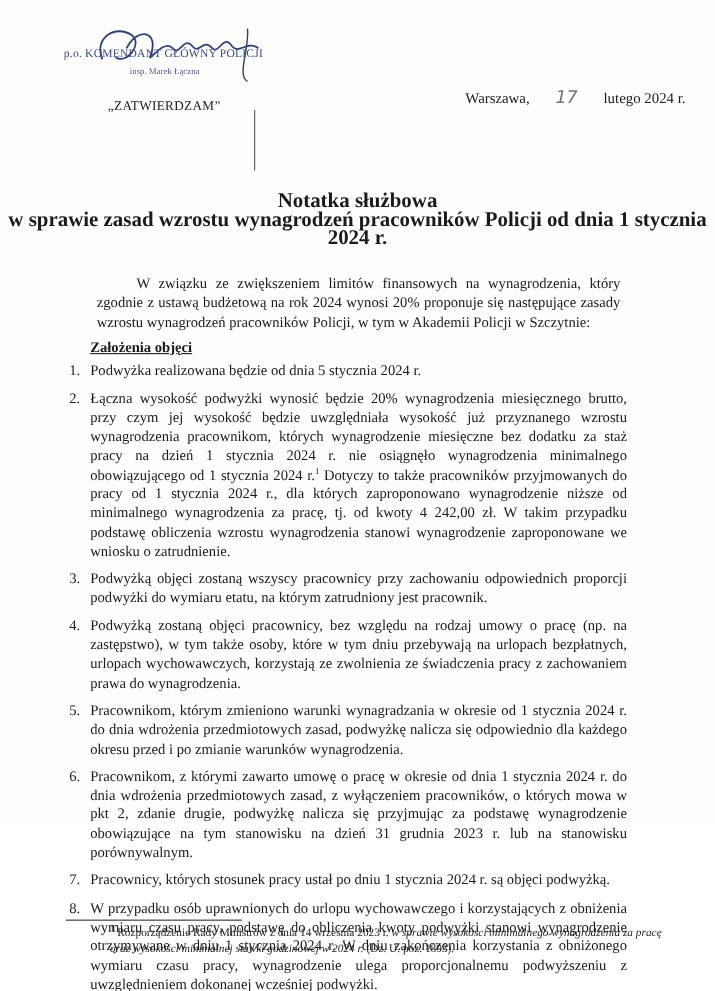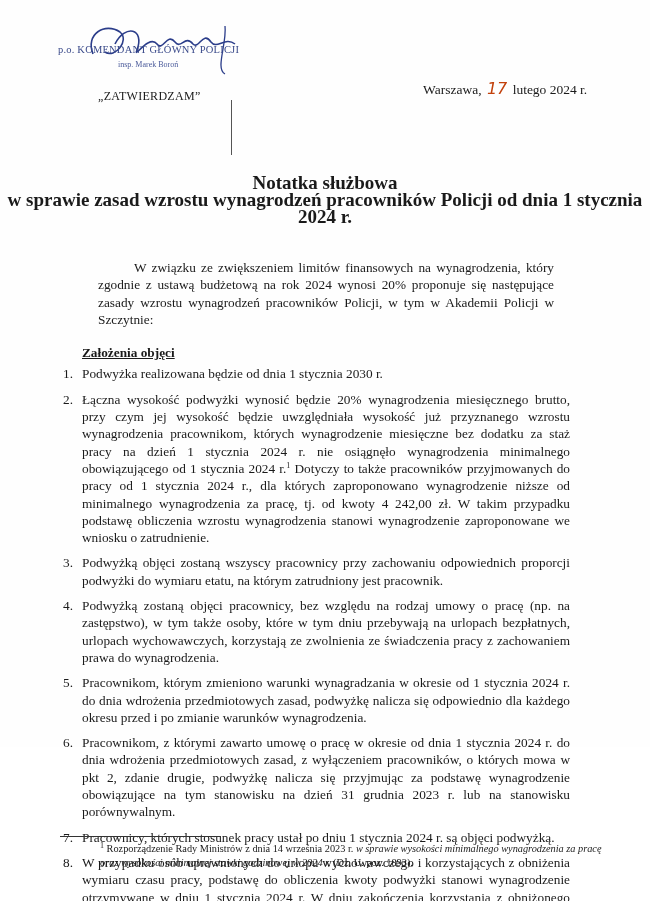--- a/index.html
+++ b/index.html
@@ -5,64 +5,64 @@
   html, body { margin: 0; padding: 0; background: #ffffff; }
   body { width: 650px; height: 901px; position: relative; overflow: hidden;
          font-family: "Liberation Serif", serif; color: #1a1a1a; }
   .page { position: absolute; left: 0; top: 0; width: 650px; height: 747px; background: #fefefe; }
   .stamp { position: absolute; left: 58px; top: 44px; font-size: 10.5px; color: #3a4a8a; letter-spacing: 0.2px; }
   .stamp-sub { position: absolute; left: 118px; top: 60px; font-size: 8px; color: #4a5a9a; }
   .signature { position: absolute; left: 75px; top: 14px; width: 170px; height: 70px; }
   .approve { position: absolute; left: 98px; top: 89px; font-size: 12px; font-weight: normal; letter-spacing: 0.3px; }
   .sig-line { position: absolute; left: 231px; top: 100px; width: 1px; height: 55px; background: #555; }
   .place-date { position: absolute; left: 423px; top: 79px; font-size: 13.5px; }
-  .place-date .hand { font-family: "DejaVu Sans", sans-serif; color: #c2410c; font-size: 16px; font-style: italic; margin: 0 2px; }
+  .place-date .hand { font-family: "DejaVu Sans", sans-serif; color: #737373; font-size: 16px; font-style: italic; margin: 0 20px; }
   .title { position: absolute; left: 0; width: 650px; top: 174px; text-align: center; font-size: 19px; font-weight: bold; line-height: 17px; }
   .body { position: absolute; left: 82px; top: 243px; width: 488px; font-size: 13.3px; line-height: 17.3px; text-align: justify; }
-  .intro { text-indent: 36px; margin: 16px; }
+  .intro { text-indent: 36px; margin: 6px; }
   .section-head { font-weight: bold; text-decoration: underline; margin: 6px 0 4px 0; }
   ol { margin: 0; padding: 0; list-style: none; }
   ol li { position: relative; padding-left: 0; margin-bottom: 8px; }
   ol li .num { position: absolute; left: -19px; top: 0; }
   .footnote-rule { position: absolute; left: 60px; top: 836px; width: 160px; height: 1px; background: #333; }
   .footnote { position: absolute; left: 60px; top: 842px; width: 520px; font-size: 10.3px; line-height: 13.5px; margin-left: 40px; }
   sup { font-size: 8px; line-height: 0; }
   i { font-style: italic; }
 </style>
 </head>
 <body>
 
 <div class="page">
 
   <svg class="signature" viewBox="0 0 170 70">
     <path d="M18 40 C 10 20, 30 8, 45 18 C 55 26, 40 45, 30 38 M 40 30 C 50 10, 70 14, 62 36 C 58 46, 74 20, 82 30 C 88 38, 92 18, 100 28 C 106 36, 110 20, 118 30 C 124 36, 128 16, 136 28 C 142 36, 150 22, 160 30" fill="none" stroke="#2b3d8a" stroke-width="1.6"></path>
     <path d="M150 12 C 152 30, 140 55, 150 60" fill="none" stroke="#2b3d8a" stroke-width="1.3"></path>
   </svg>
 
   <div class="stamp">p.o. KOMENDANT GŁÓWNY POLICJI</div>
-  <div class="stamp-sub">insp. Marek Boroń</div>
+  <div class="stamp-sub">insp. Marek Łączna</div>
   <div class="approve">„ZATWIERDZAM”</div>
   <div class="sig-line"></div>
 
   <div class="place-date">
     <span>Warszawa,</span>
     <span class="hand">17</span>
     <span>lutego 2024 r.</span>
   </div>
 
   <div class="title">
     <div>Notatka służbowa</div>
     <div>w sprawie zasad wzrostu wynagrodzeń pracowników Policji od dnia 1 stycznia 2024 r.</div>
   </div>
 
   <div class="body">
     <p class="intro">W związku ze zwiększeniem limitów finansowych na wynagrodzenia, który zgodnie z ustawą budżetową na rok 2024 wynosi 20% proponuje się następujące zasady wzrostu wynagrodzeń pracowników Policji, w tym w Akademii Policji w Szczytnie:</p>
     <div class="section-head">Założenia objęci</div>
     <ol>
-      <li><span class="num">1.</span><span>Podwyżka realizowana będzie od dnia 1 stycznia 2030 r.</span></li>
+      <li><span class="num">1.</span><span>Podwyżka realizowana będzie od dnia 5 stycznia 2024 r.</span></li>
       <li><span class="num">2.</span><span>Łączna wysokość podwyżki wynosić będzie 20% wynagrodzenia miesięcznego brutto, przy czym jej wysokość będzie uwzględniała wysokość już przyznanego wzrostu wynagrodzenia pracownikom, których wynagrodzenie miesięczne bez dodatku za staż pracy na dzień 1 stycznia 2024 r. nie osiągnęło wynagrodzenia minimalnego obowiązującego od 1 stycznia 2024 r.</span><sup>1</sup><span> Dotyczy to także pracowników przyjmowanych do pracy od 1 stycznia 2024 r., dla których zaproponowano wynagrodzenie niższe od minimalnego wynagrodzenia za pracę, tj. od kwoty 4 242,00 zł. W takim przypadku podstawę obliczenia wzrostu wynagrodzenia stanowi wynagrodzenie zaproponowane we wniosku o zatrudnienie.</span></li>
       <li><span class="num">3.</span><span>Podwyżką objęci zostaną wszyscy pracownicy przy zachowaniu odpowiednich proporcji podwyżki do wymiaru etatu, na którym zatrudniony jest pracownik.</span></li>
       <li><span class="num">4.</span><span>Podwyżką zostaną objęci pracownicy, bez względu na rodzaj umowy o pracę (np. na zastępstwo), w tym także osoby, które w tym dniu przebywają na urlopach bezpłatnych, urlopach wychowawczych, korzystają ze zwolnienia ze świadczenia pracy z zachowaniem prawa do wynagrodzenia.</span></li>
       <li><span class="num">5.</span><span>Pracownikom, którym zmieniono warunki wynagradzania w okresie od 1 stycznia 2024 r. do dnia wdrożenia przedmiotowych zasad, podwyżkę nalicza się odpowiednio dla każdego okresu przed i po zmianie warunków wynagrodzenia.</span></li>
       <li><span class="num">6.</span><span>Pracownikom, z którymi zawarto umowę o pracę w okresie od dnia 1 stycznia 2024 r. do dnia wdrożenia przedmiotowych zasad, z wyłączeniem pracowników, o których mowa w pkt 2, zdanie drugie, podwyżkę nalicza się przyjmując za podstawę wynagrodzenie obowiązujące na tym stanowisku na dzień 31 grudnia 2023 r. lub na stanowisku porównywalnym.</span></li>
       <li><span class="num">7.</span><span>Pracownicy, których stosunek pracy ustał po dniu 1 stycznia 2024 r. są objęci podwyżką.</span></li>
       <li><span class="num">8.</span><span>W przypadku osób uprawnionych do urlopu wychowawczego i korzystających z obniżenia wymiaru czasu pracy, podstawę do obliczenia kwoty podwyżki stanowi wynagrodzenie otrzymywane w dniu 1 stycznia 2024 r. W dniu zakończenia korzystania z obniżonego wymiaru czasu pracy, wynagrodzenie ulega proporcjonalnemu podwyższeniu z uwzględnieniem dokonanej wcześniej podwyżki.</span></li>
     </ol>
   </div>
 

